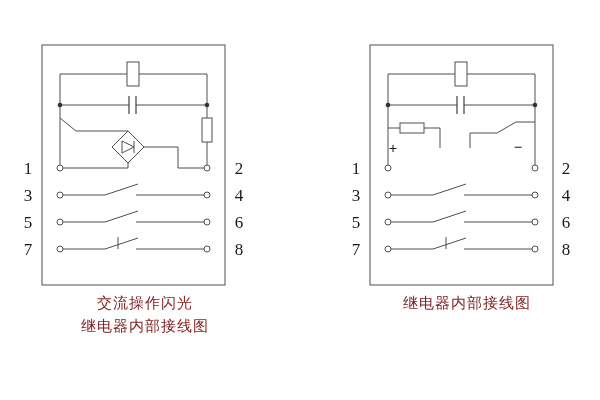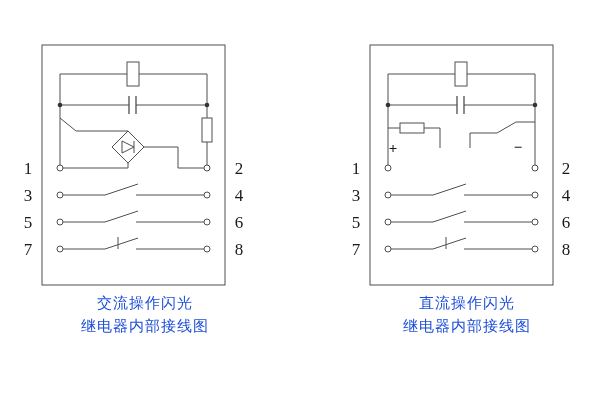--- a/index.html
+++ b/index.html
@@ -17,21 +17,21 @@
   }
   .diagram-svg {
     position: absolute;
     top: 0;
     left: 0;
   }
   .caption {
     position: absolute;
     width: 200px;
     text-align: center;
-    color: #1d4ed8;
+    color: #7f1d1d;
     font-size: 15px;
     line-height: 23px;
     letter-spacing: 1px;
   }
   .caption-ac { left: 45px; top: 291px; }
   .caption-dc { left: 367px; top: 291px; }
   .term-num {
     font-family: "Liberation Serif", "DejaVu Serif", serif;
     font-size: 17px;
     fill: #1a1a1a;
@@ -158,17 +158,16 @@
         <text class="term-num" x="566" y="255">8</text>
       </g>
     </g>
   </svg>
 
   <div class="caption caption-ac">
     <div>交流操作闪光</div>
     <div>继电器内部接线图</div>
   </div>
   <div class="caption caption-dc">
-    <div>直流操作闪光</div>
     <div>继电器内部接线图</div>
   </div>
 
 </div>
 
 </body></html>

